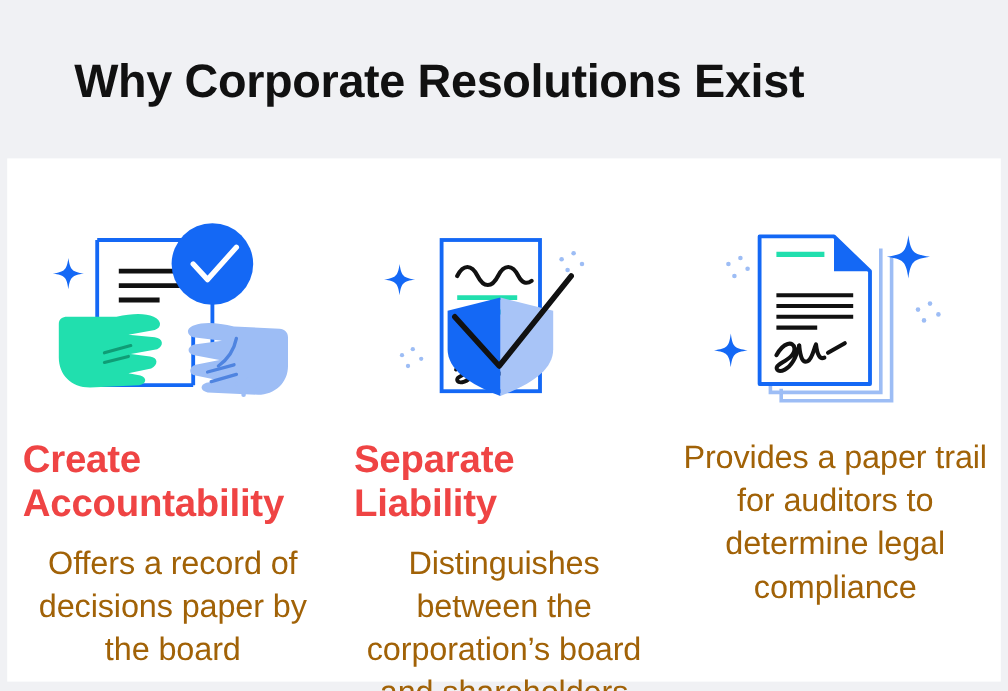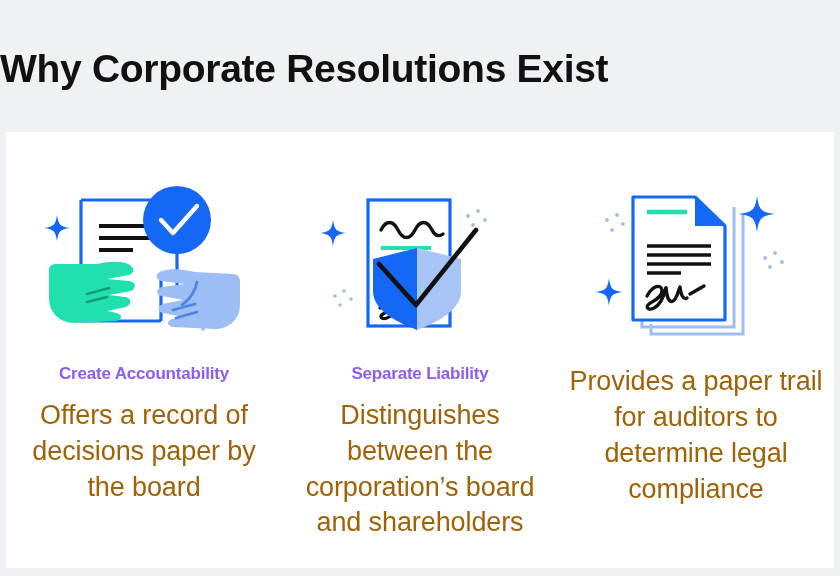--- a/index.html
+++ b/index.html
@@ -21,21 +21,21 @@
     box-sizing: border-box;
   }
   .title-bar {
     position: absolute;
     left: 0;
     top: 0;
     width: 732px;
     height: 132px;
     display: flex;
     align-items: center;
-    justify-content: flex-start;
+    justify-content: center;
   }
   .title {
     font-size: 39px;
     font-weight: bold;
     color: #111111;
     letter-spacing: -0.3px;
     text-align: center;
     line-height: 1.1;
     margin: 0;
     padding-top: 6px;
@@ -67,24 +67,24 @@
     height: 180px;
     margin-top: 38px;
     display: flex;
     align-items: center;
     justify-content: center;
   }
   .icon-wrap svg {
     display: block;
   }
   .col-heading {
-    font-size: 17px;
+    font-size: 32px;
     font-weight: bold;
-    color: #8b5cf6;
-    text-align: right;
+    color: #ef4444;
+    text-align: left;
     line-height: 1.16;
     margin: 14px 0 0 0;
     max-width: 250px;
     letter-spacing: -0.2px;
   }
   .col-body {
     font-size: 27px;
     font-weight: normal;
     color: #a16207;
     text-align: center;

